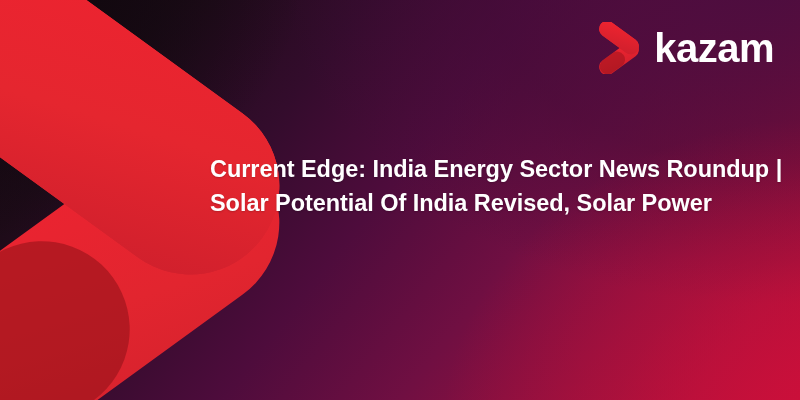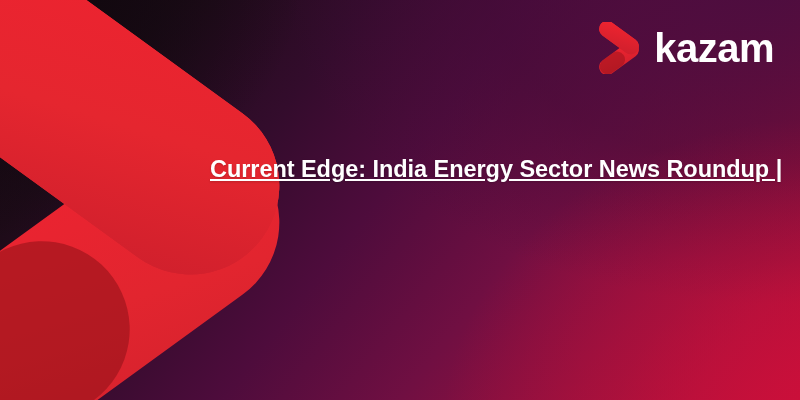--- a/index.html
+++ b/index.html
@@ -79,21 +79,20 @@
   .headline{
     position:absolute;
     left:210px;top:152px;
     width:555px;
     color:#ffffff;
     font-size:23.5px;
     font-weight:700;
     line-height:34px;
     letter-spacing:-0.05px;
     text-shadow:0 1px 2px rgba(0,0,0,0.18);
-    text-decoration:underline;
   }
   .headline .ln{display:block;white-space:nowrap;}
 </style>
 </head>
 <body>
 
 <div id="banner">
 
   <div class="bg-base"></div>
   <div class="bg-tint-tr"></div>
@@ -141,15 +140,16 @@
       <rect x="2" y="60" width="96" height="34" rx="17" ry="17" fill="url(#smBarB)" transform="rotate(-36 50 77)"></rect>
       <rect x="2" y="16" width="96" height="34" rx="17" ry="17" fill="url(#smBarA)" transform="rotate(36 50 33)"></rect>
       <rect x="4" y="60" width="58" height="33" rx="16" ry="16" fill="#8E1018" opacity="0.45" transform="rotate(-36 50 77)"></rect>
       <rect x="2" y="16" width="96" height="34" rx="17" ry="17" fill="url(#smBarA)" transform="rotate(36 50 33)"></rect>
     </svg>
     <span class="logo-word">kazam</span>
   </div>
 
   <div class="headline">
     <span class="ln">Current Edge: India Energy Sector News Roundup |</span>
+    <span class="ln">Solar Potential Of India Revised, Solar Power</span>
   </div>
 
 </div>
 
 </body></html>

